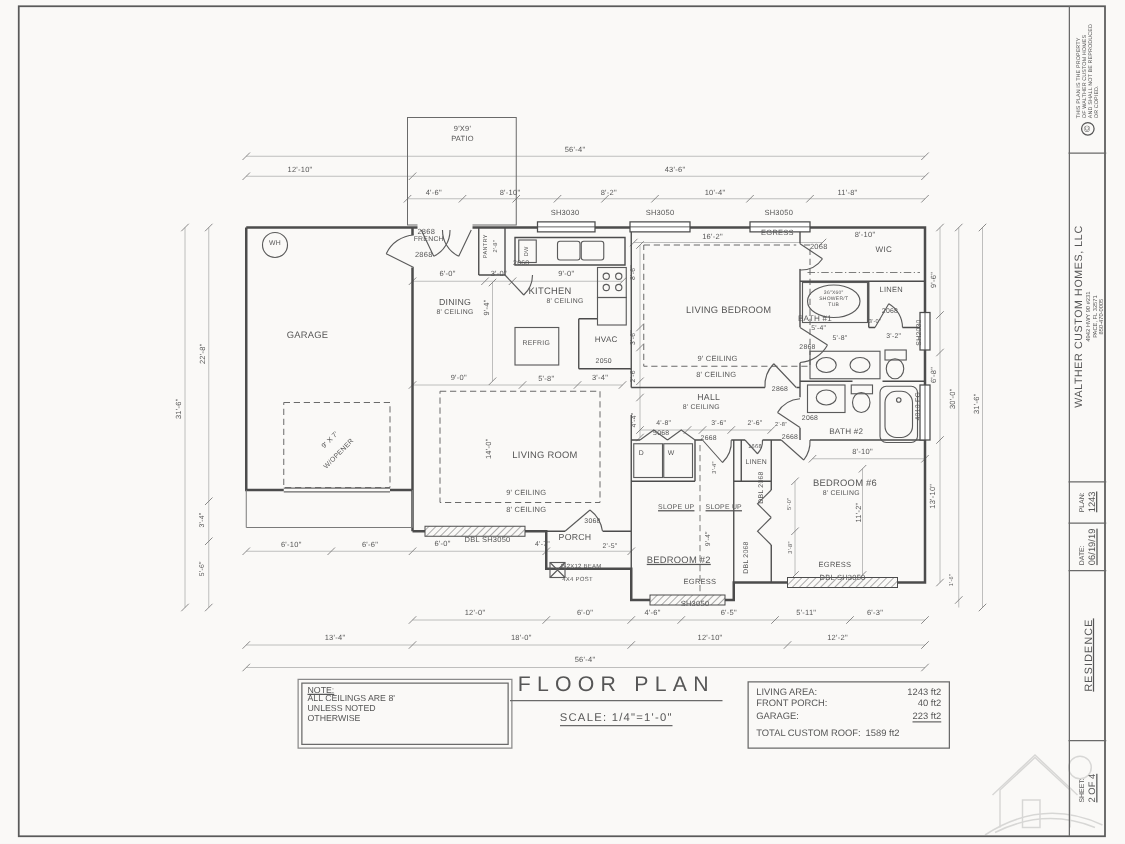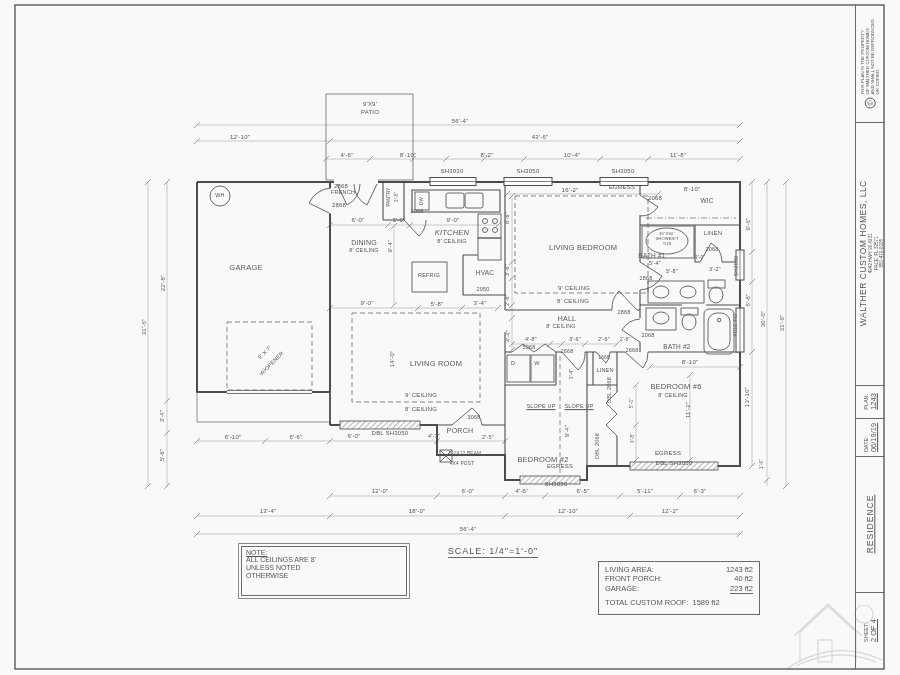--- a/index.html
+++ b/index.html
@@ -9,21 +9,21 @@
   .ann{position:absolute;font-size:6px;color:#565656;white-space:pre;line-height:1.05;letter-spacing:.2px;text-align:center;}
   
   #note-box{position:absolute;left:241px;top:546px;width:156px;height:44px;border:1px solid #6a6a6a;box-shadow:0 0 0 2px #fbfaf8,0 0 0 3px #8a8a8a;padding:2px 4px;color:#565656;}
   #note-title{font-size:7px;text-decoration:underline;}
   .note-line{font-size:7px;line-height:1.15;}
   
   #title-wrap{position:absolute;left:408px;top:538px;width:170px;text-align:center;color:#565656;}
   #drawing-title{font-size:17px;letter-spacing:5px;border-bottom:1px solid #6a6a6a;padding-bottom:2px;white-space:nowrap;}
   #drawing-scale{font-size:9px;letter-spacing:1px;margin-top:8px;display:inline-block;border-bottom:1px solid #6a6a6a;padding-bottom:1px;}
   
-  #area-box{position:absolute;left:598px;top:545px;width:148px;height:46px;border:1px solid #6a6a6a;padding:3px 6px;color:#565656;margin-top:16px;}
+  #area-box{position:absolute;left:598px;top:545px;width:148px;height:46px;border:1px solid #6a6a6a;padding:3px 6px;color:#565656;}
   .area-row{display:flex;justify-content:space-between;font-size:7.5px;line-height:1.25;}
   .area-row:nth-child(3) .area-val{border-bottom:1px solid #6a6a6a;}
   #area-total{font-size:7.5px;margin-top:4px;display:flex;gap:4px;}
   
   .vsec{position:absolute;left:855px;width:29px;display:flex;align-items:center;justify-content:center;border-left:1px solid #6a6a6a;border-bottom:1px solid #6a6a6a;color:#565656;}
   .vsec-inner{transform:rotate(-90deg);white-space:nowrap;text-align:center;}
   .cp-wrap{display:flex;align-items:center;gap:3px;}
   .cp-lines{font-size:4.3px;line-height:1.15;text-align:left;letter-spacing:.1px;}
   .cp-c{font-size:7px;border:1px solid #565656;border-radius:50%;width:9px;height:9px;line-height:9px;text-align:center;}
   .company-name{font-size:8.5px;letter-spacing:.5px;}
@@ -207,21 +207,21 @@
       <div class="ann" style="left: 707px; top: 201px; font-size: 6.5px; transform: translate(-50%, -50%);">WIC</div>
       <div class="ann" style="left: 692px; top: 189px; transform: translate(-50%, -50%);">8'-10"</div>
       <div class="ann" style="left: 713px; top: 233px; font-size: 6px; transform: translate(-50%, -50%);">LINEN</div>
       <div class="ann" style="left: 667px; top: 234px; font-size: 4px; transform: translate(-50%, -50%);">36"X60"</div>
       <div class="ann" style="left: 667px; top: 239px; font-size: 4px; transform: translate(-50%, -50%);">SHOWER/T</div>
       <div class="ann" style="left: 667px; top: 244px; font-size: 4px; transform: translate(-50%, -50%);">TUB</div>
       <div class="ann" style="left: 748px; top: 224px; transform: translate(-50%, -50%) rotate(-90deg);">9'-6"</div>
       <div class="ann" style="left: 246px; top: 268px; font-size: 7.5px; transform: translate(-50%, -50%);">GARAGE</div>
       <div class="ann" style="left: 364px; top: 243px; font-size: 7px; transform: translate(-50%, -50%);">DINING</div>
       <div class="ann" style="left: 364px; top: 251px; font-size: 5.5px; transform: translate(-50%, -50%);">8' CEILING</div>
-      <div class="ann" style="left: 452px; top: 233px; font-size: 7.5px; transform: translate(-50%, -50%); font-style: italic;">KITCHEN</div>
+      <div class="ann" style="left: 440px; top: 233px; font-size: 7.5px; transform: translate(-50%, -50%);">KITCHEN</div>
       <div class="ann" style="left: 452px; top: 242px; font-size: 5.5px; transform: translate(-50%, -50%);">8' CEILING</div>
       <div class="ann" style="left: 583px; top: 248px; font-size: 7.5px; transform: translate(-50%, -50%);">LIVING BEDROOM</div>
       <div class="ann" style="left: 358px; top: 220px; transform: translate(-50%, -50%);">6'-0"</div>
       <div class="ann" style="left: 399px; top: 220px; transform: translate(-50%, -50%);">3'-0"</div>
       <div class="ann" style="left: 453px; top: 220px; transform: translate(-50%, -50%);">9'-0"</div>
       <div class="ann" style="left: 390px; top: 246px; transform: translate(-50%, -50%) rotate(-90deg);">9'-4"</div>
       <div class="ann" style="left: 508px; top: 218px; font-size: 5.5px; transform: translate(-50%, -50%) rotate(-90deg);">8'-6"</div>
       <div class="ann" style="left: 508px; top: 270px; font-size: 5.5px; transform: translate(-50%, -50%) rotate(-90deg);">3'-6"</div>
       <div class="ann" style="left: 508px; top: 300px; font-size: 5.5px; transform: translate(-50%, -50%) rotate(-90deg);">2'-6"</div>
       <div class="ann" style="left: 574px; top: 288px; font-size: 6px; transform: translate(-50%, -50%);">9' CEILING</div>
@@ -271,21 +271,21 @@
       <div class="ann" style="left: 541px; top: 407px; font-size: 5.5px; transform: translate(-50%, -50%); text-decoration: underline;">SLOPE UP</div>
       <div class="ann" style="left: 579px; top: 407px; font-size: 5.5px; transform: translate(-50%, -50%); text-decoration: underline;">SLOPE UP</div>
       <div class="ann" style="left: 568px; top: 431px; font-size: 5.5px; transform: translate(-50%, -50%) rotate(-90deg);">9'-4"</div>
       <div class="ann" style="left: 690px; top: 362px; transform: translate(-50%, -50%);">8'-10"</div>
       <div class="ann" style="left: 676px; top: 387px; font-size: 7.5px; transform: translate(-50%, -50%);">BEDROOM #6</div>
       <div class="ann" style="left: 673px; top: 396px; font-size: 5.5px; transform: translate(-50%, -50%);">8' CEILING</div>
       <div class="ann" style="left: 688px; top: 410px; transform: translate(-50%, -50%) rotate(-90deg);">11'-2"</div>
       <div class="ann" style="left: 747px; top: 397px; transform: translate(-50%, -50%) rotate(-90deg);">13'-10"</div>
       <div class="ann" style="left: 632px; top: 403px; font-size: 4.5px; transform: translate(-50%, -50%) rotate(-90deg);">5'-0"</div>
       <div class="ann" style="left: 633px; top: 438px; font-size: 4.5px; transform: translate(-50%, -50%) rotate(-90deg);">3'-8"</div>
-      <div class="ann" style="left: 543px; top: 460px; font-size: 7.5px; transform: translate(-50%, -50%);">BEDROOM #2</div>
+      <div class="ann" style="left: 543px; top: 448px; font-size: 7.5px; transform: translate(-50%, -50%); text-decoration: underline;">BEDROOM #2</div>
       <div class="ann" style="left: 560px; top: 466px; transform: translate(-50%, -50%);">EGRESS</div>
       <div class="ann" style="left: 556px; top: 484px; transform: translate(-50%, -50%);">SH3050</div>
       <div class="ann" style="left: 668px; top: 453px; transform: translate(-50%, -50%);">EGRESS</div>
       <div class="ann" style="left: 674px; top: 463px; transform: translate(-50%, -50%);">DBL SH3050</div>
       <div class="ann" style="left: 762px; top: 464px; font-size: 4.5px; transform: translate(-50%, -50%) rotate(-90deg);">1'-6"</div>
       <div class="ann" style="left: 474px; top: 418px; font-size: 5.5px; transform: translate(-50%, -50%);">3068</div>
       <div class="ann" style="left: 460px; top: 431px; font-size: 7px; transform: translate(-50%, -50%);">PORCH</div>
       <div class="ann" style="left: 488px; top: 438px; font-size: 5.5px; transform: translate(-50%, -50%);">2'-5"</div>
       <div class="ann" style="left: 390px; top: 433px; transform: translate(-50%, -50%);">DBL SH3050</div>
       <div class="ann" style="left: 354px; top: 436px; transform: translate(-50%, -50%);">6'-0"</div>
@@ -314,20 +314,21 @@
     </div>
 
   <div id="note-box">
     <div id="note-title">NOTE:</div>
     <div class="note-line">ALL CEILINGS ARE 8'</div>
     <div class="note-line">UNLESS NOTED</div>
     <div class="note-line">OTHERWISE</div>
   </div>
 
   <div id="title-wrap">
+    <div id="drawing-title">FLOOR PLAN</div>
     <span id="drawing-scale">SCALE: 1/4"=1'-0"</span>
   </div>
 
   <div id="area-box">
     <div class="area-row">
       <span>LIVING AREA:</span>
       <span class="area-val">1243 ft2</span>
     </div>
     <div class="area-row">
       <span>FRONT PORCH:</span>

